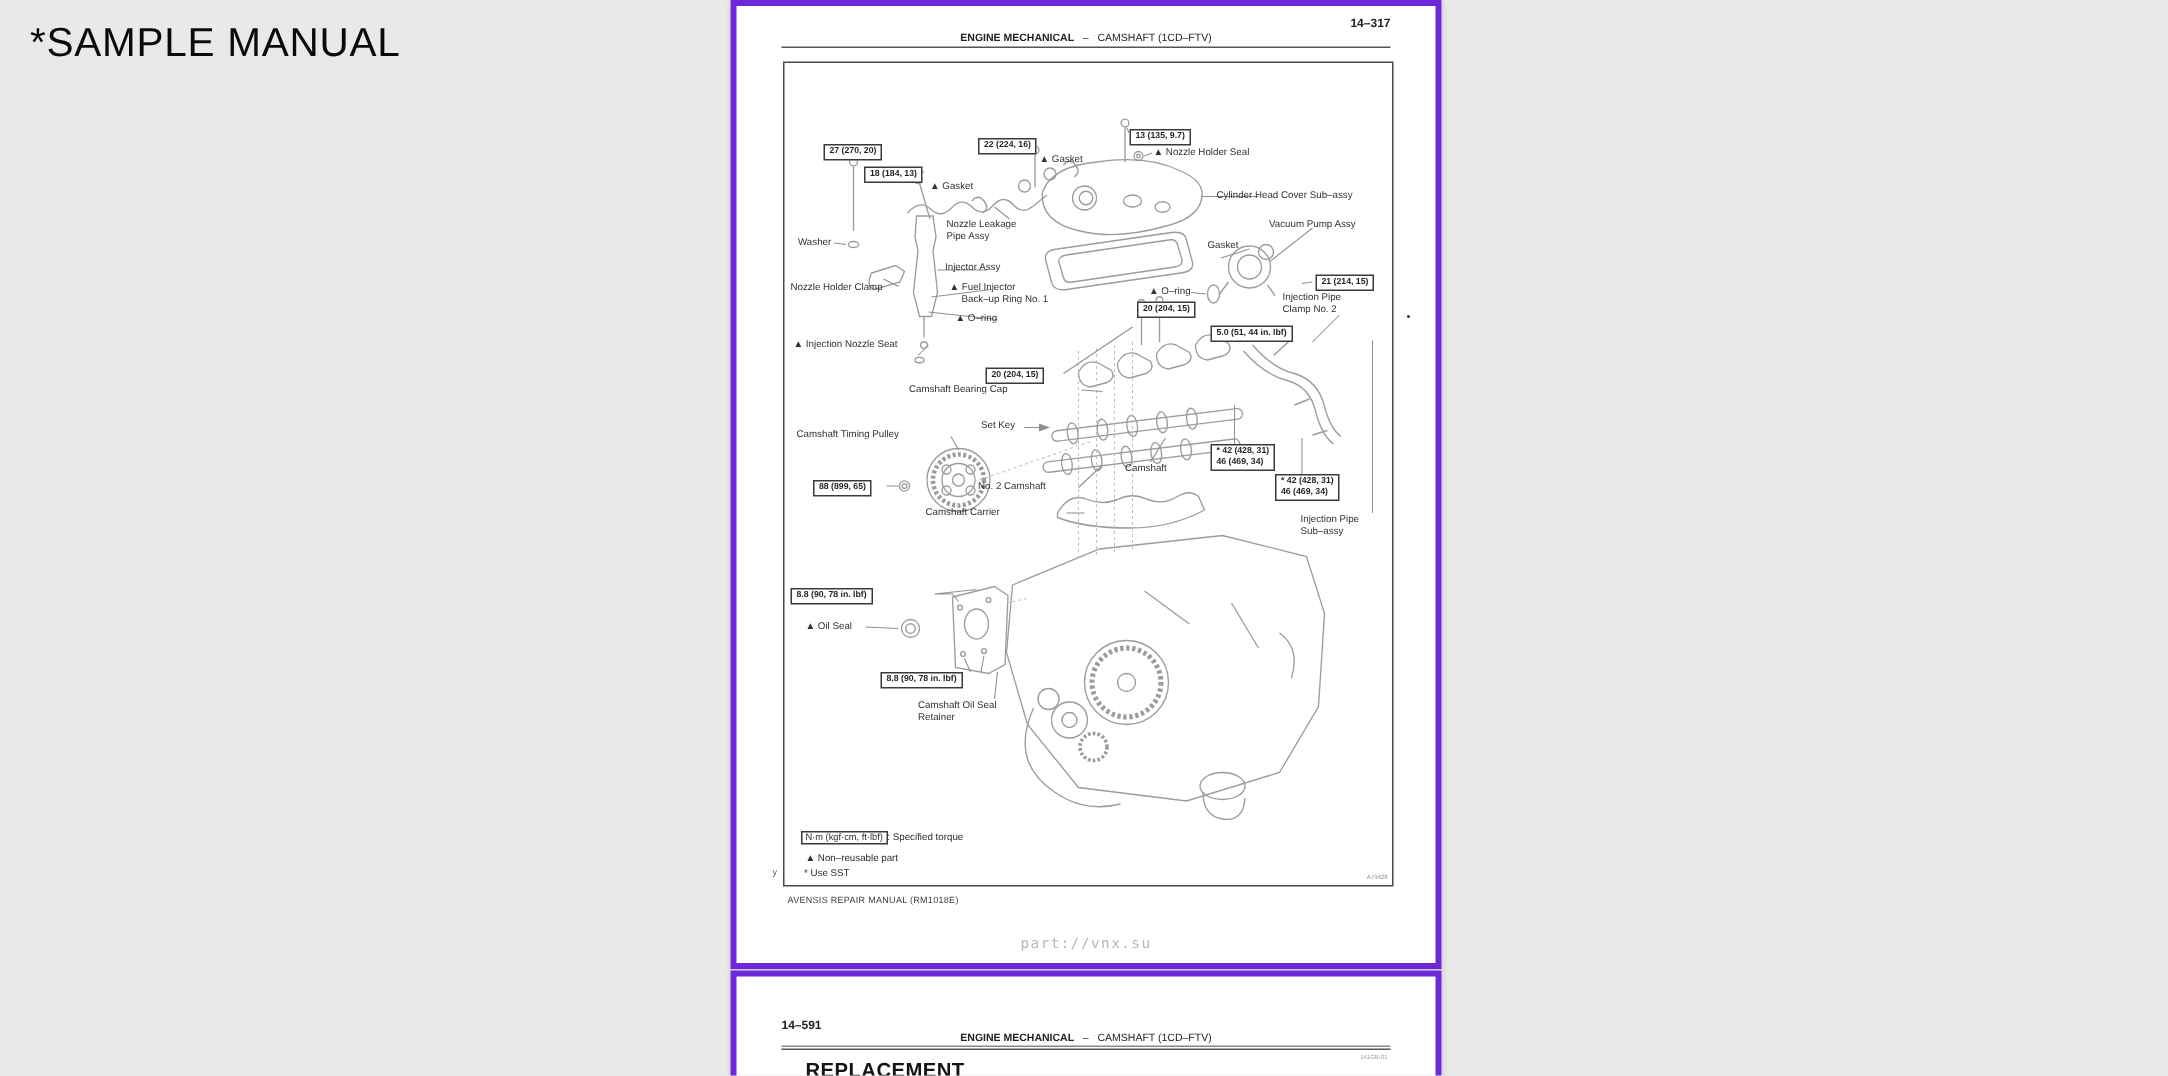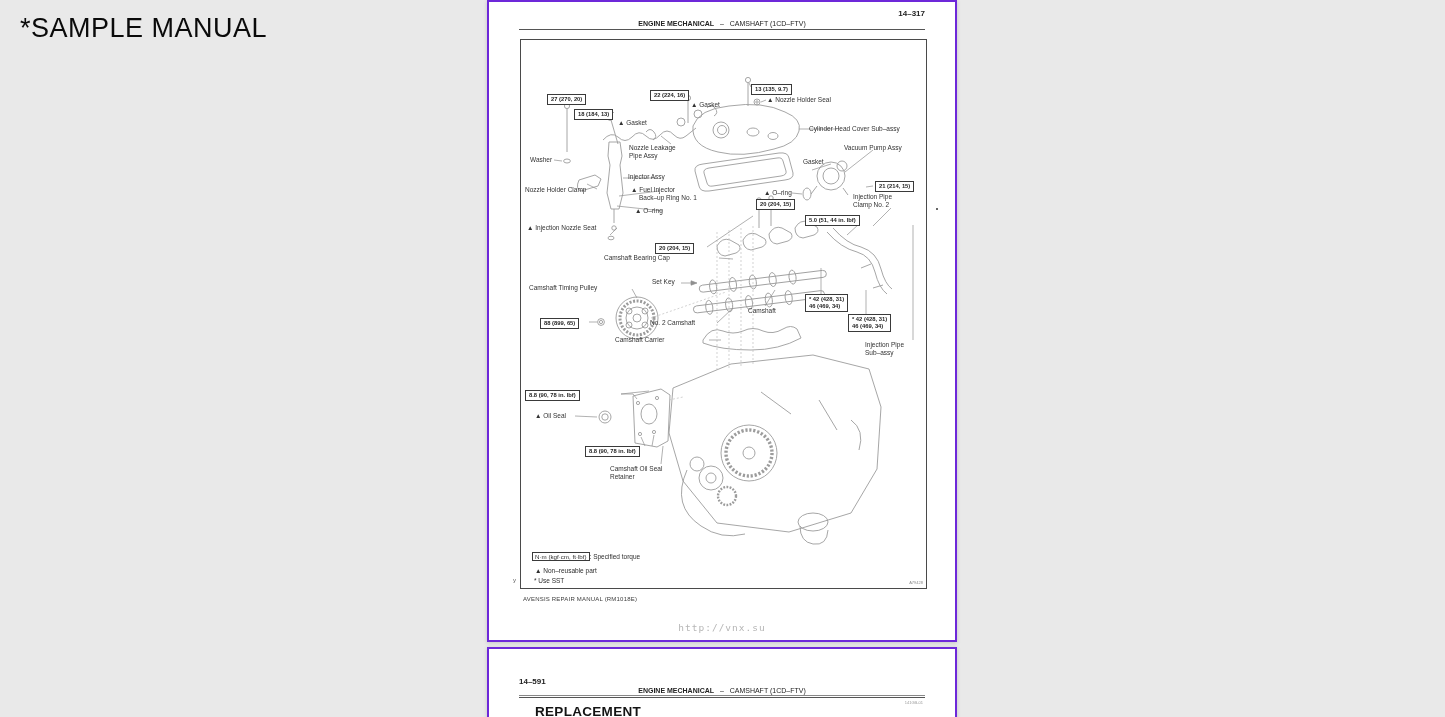--- a/index.html
+++ b/index.html
@@ -1,20 +1,20 @@
 <!DOCTYPE html>
 <html><head>
 <meta charset="utf-8">
 <style>
   html,body{margin:0;padding:0;}
   body{width:1445px;height:717px;background:#e9e9e9;overflow:hidden;position:relative;
        font-family:"Liberation Sans", sans-serif;}
   .abs{position:absolute;}
   .banner{left:20px;top:13px;font-size:27px;color:#0a0a0a;letter-spacing:0.5px;}
-  .page{background:#ffffff;border:2px solid #6d28d9;box-shadow:0 1px 4px rgba(0,0,0,0.16);}
+  .page{background:#ffffff;border:4px solid #6d28d9;box-shadow:0 1px 4px rgba(0,0,0,0.16);}
   #page1{left:487px;top:0px;width:466px;height:638px;}
   #page2{left:487px;top:647px;width:466px;height:70px;}
   .pagenum{font-size:8px;font-weight:bold;color:#222;}
   .hdr{width:100%;text-align:center;font-size:7px;color:#222;white-space:nowrap;}
   .hdr b{font-weight:bold;}
   .hdr-rule{left:30px;width:406px;border-top:1px solid #555;height:0;}
   .dbox{left:31px;top:37px;width:405px;height:548px;border:1px solid #4a4a4a;}
   .pl{position:absolute;font-size:6.5px;line-height:8px;white-space:nowrap;color:#323232;}
   .tq{position:absolute;border:1px solid #3a3a3a;background:#fff;font-size:5.8px;font-weight:bold;
       line-height:7px;padding:1px 3px;white-space:nowrap;color:#1e1e1e;z-index:3;}
@@ -273,21 +273,21 @@
       <span class="legend-box">N·m (kgf·cm, ft·lbf)</span><span>: Specified torque</span>
     </div>
     <div class="legend-row" style="left:14px;top:527px;">▲ Non–reusable part</div>
     <div class="legend-row" style="left:13px;top:537px;">* Use SST</div>
     <div class="abs figcode" style="right:3px;bottom:3px;">A79428</div>
   </div>
 
   <div class="abs margin-letter" style="left:24px;top:575px;">y</div>
   <div class="abs stray-dot" style="left:447px;top:206px;"></div>
   <div class="abs footer" style="left:34px;top:594px;">AVENSIS REPAIR MANUAL   (RM1018E)</div>
-  <div class="abs watermark" style="top:620px;left:0;">http://vnx.su</div>
+  <div class="abs watermark" style="top:620px;left:0;">part://vnx.su</div>
 </div>
 
 <div id="page2" class="abs page">
   <div class="abs pagenum" style="left:30px;top:28px;">14–591</div>
   <div class="abs hdr" style="top:38px;left:0;">
     <b>ENGINE MECHANICAL</b>
     &nbsp;&nbsp;<span>–</span>&nbsp;&nbsp;
     <span>CAMSHAFT (1CD–FTV)</span>
   </div>
   <div class="abs p2rule" style="top:46px;"></div>

